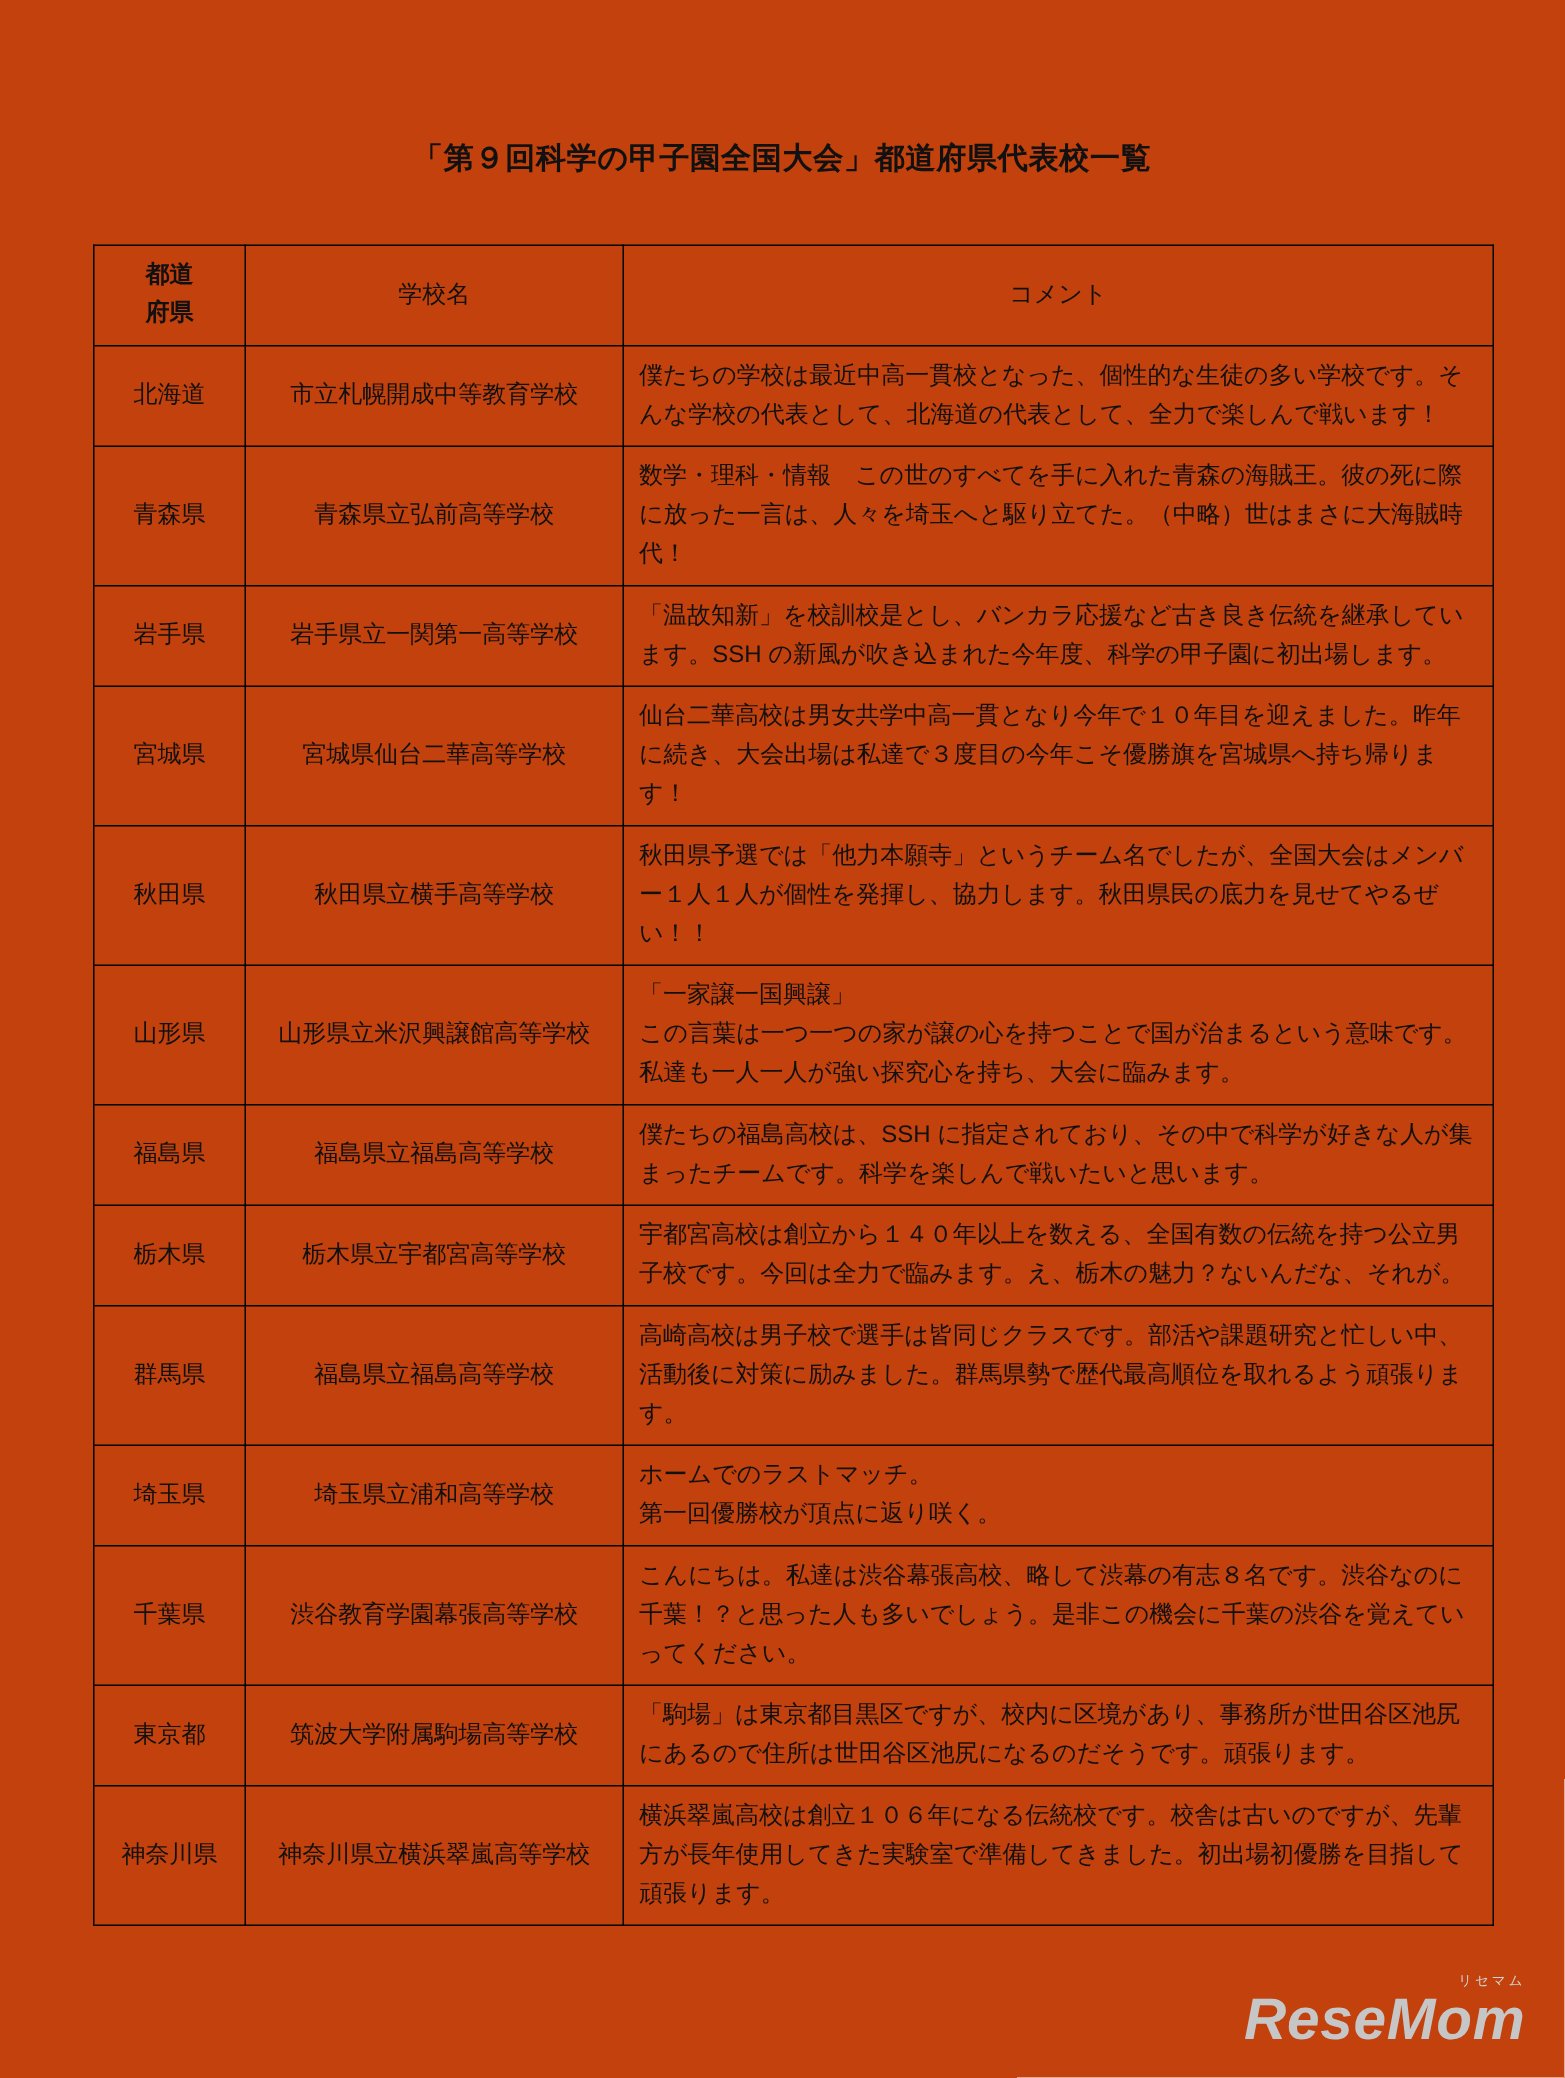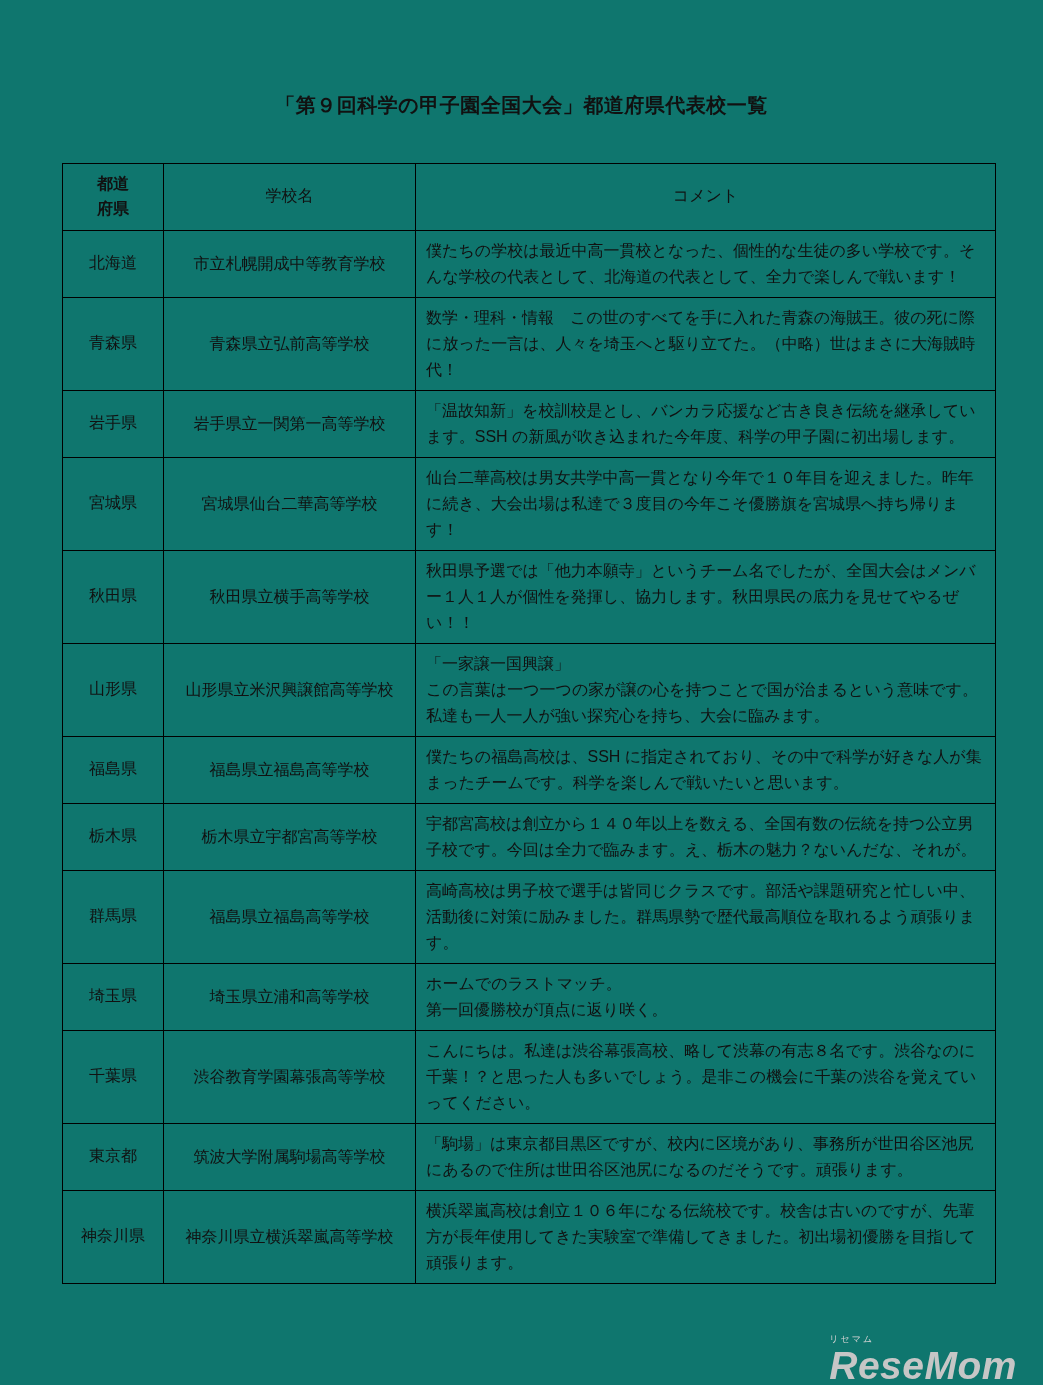--- a/index.html
+++ b/index.html
@@ -7,21 +7,21 @@
     margin: 0;
     padding: 0;
     background: #ffffff;
     font-family: "Liberation Sans", "DejaVu Sans", sans-serif;
     color: #111111;
   }
   .page {
     position: relative;
     width: 1043px;
     min-height: 1385px;
-    background: #0f766e;
+    background: #c2410c;
     padding: 92px 62px 28px 62px;
   }
   .title {
     font-size: 20px;
     font-weight: bold;
     text-align: center;
     margin: 0 0 44px 0;
     letter-spacing: 0.5px;
   }
   table.schools {
@@ -66,21 +66,22 @@
   }
   td.comment {
     text-align: left;
     padding: 7px 10px;
     line-height: 26px;
     white-space: pre-line;
   }
   .watermark {
     position: absolute;
     right: 26px;
-    bottom: 0;
+    bottom: 19px;
+    text-align: right;
     color: #c6c6c6;
     line-height: 1;
     user-select: none;
   }
   .watermark .wm-small {
     display: block;
     font-size: 9px;
     letter-spacing: 2px;
     margin-bottom: 2px;
     color: #d2d2d2;

